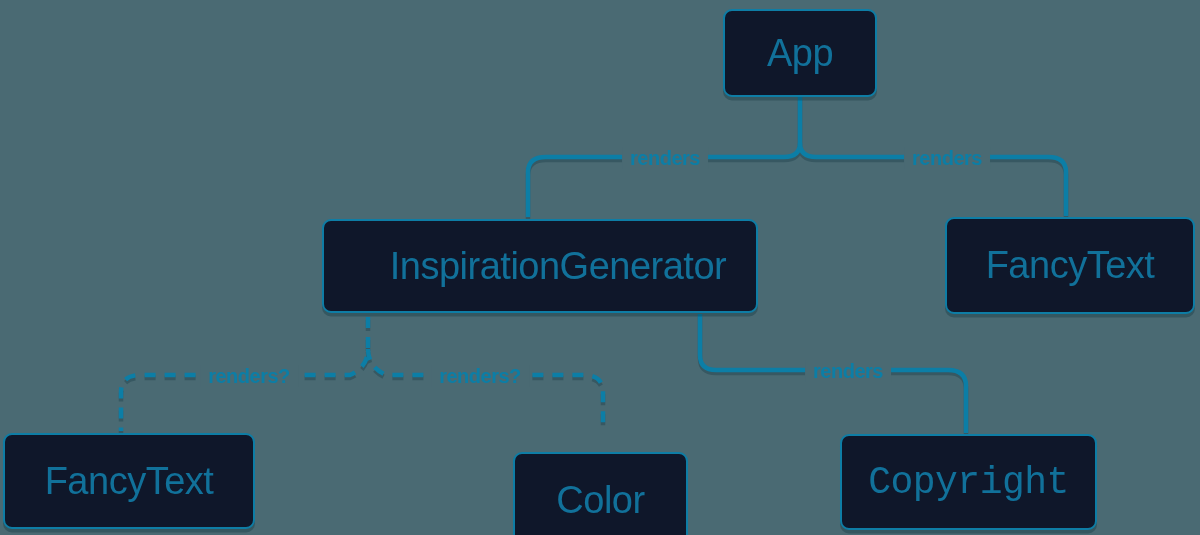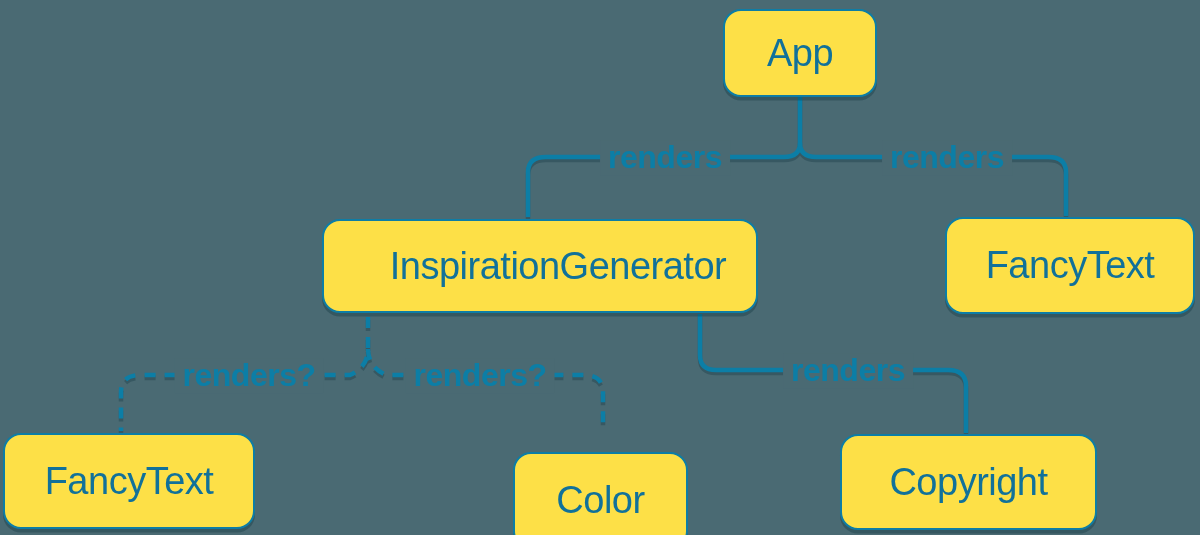--- a/index.html
+++ b/index.html
@@ -24,55 +24,55 @@
   .edges-svg path {
     fill: none;
     stroke: #0C7EA6;
     stroke-width: 4.5;
   }
   .edges-svg path.dashed {
     stroke-dasharray: 11 9;
   }
   .node {
     position: absolute;
-    background: #fde047;
+    background: #0f172a;
     border: 2.5px solid #0E7DA5;
-    border-radius: 18px;
+    border-radius: 9px;
     box-shadow: 0 3.5px 0 rgba(8, 42, 54, 0.30);
     display: flex;
     align-items: center;
     justify-content: center;
     box-sizing: border-box;
   }
   .node .node-label {
     color: #11719A;
     font-size: 38px;
     font-weight: 500;
     letter-spacing: -0.5px;
     white-space: nowrap;
   }
   .edge-label {
     position: absolute;
     transform: translate(-50%, -50%);
     background: #4A6A73;
     color: #0C7EA6;
-    font-size: 32px;
+    font-size: 20px;
     font-weight: bold;
     letter-spacing: -0.5px;
     padding: 0 8px;
     white-space: nowrap;
     line-height: 1.1;
   }
   
   #node-app                  { left: 723px; top: 9px;   width: 154px; height: 88px; }
   #node-inspiration-generator{ left: 322px; top: 219px; width: 436px; height: 94px; padding-left: 36px; }
   #node-fancy-text-top       { left: 945px; top: 217px; width: 250px; height: 97px; }
   #node-fancy-text-bottom    { left: 3px;   top: 433px; width: 252px; height: 96px; }
   #node-color                { left: 513px; top: 452px; width: 175px; height: 97px; }
-  #node-copyright            { left: 840px; top: 434px; width: 257px; height: 96px; }
+  #node-copyright            { left: 840px; top: 434px; width: 257px; height: 96px; font-family: Liberation Mono, monospace; }
   
   #edge-label-0 { left: 665px; top: 158px; }
   #edge-label-1 { left: 947px; top: 158px; }
   #edge-label-4 { left: 848px; top: 371px; }
   #edge-label-2 { left: 249px; top: 376px; }
   #edge-label-3 { left: 480px; top: 376px; }
 </style>
 </head>
 <body>
 

